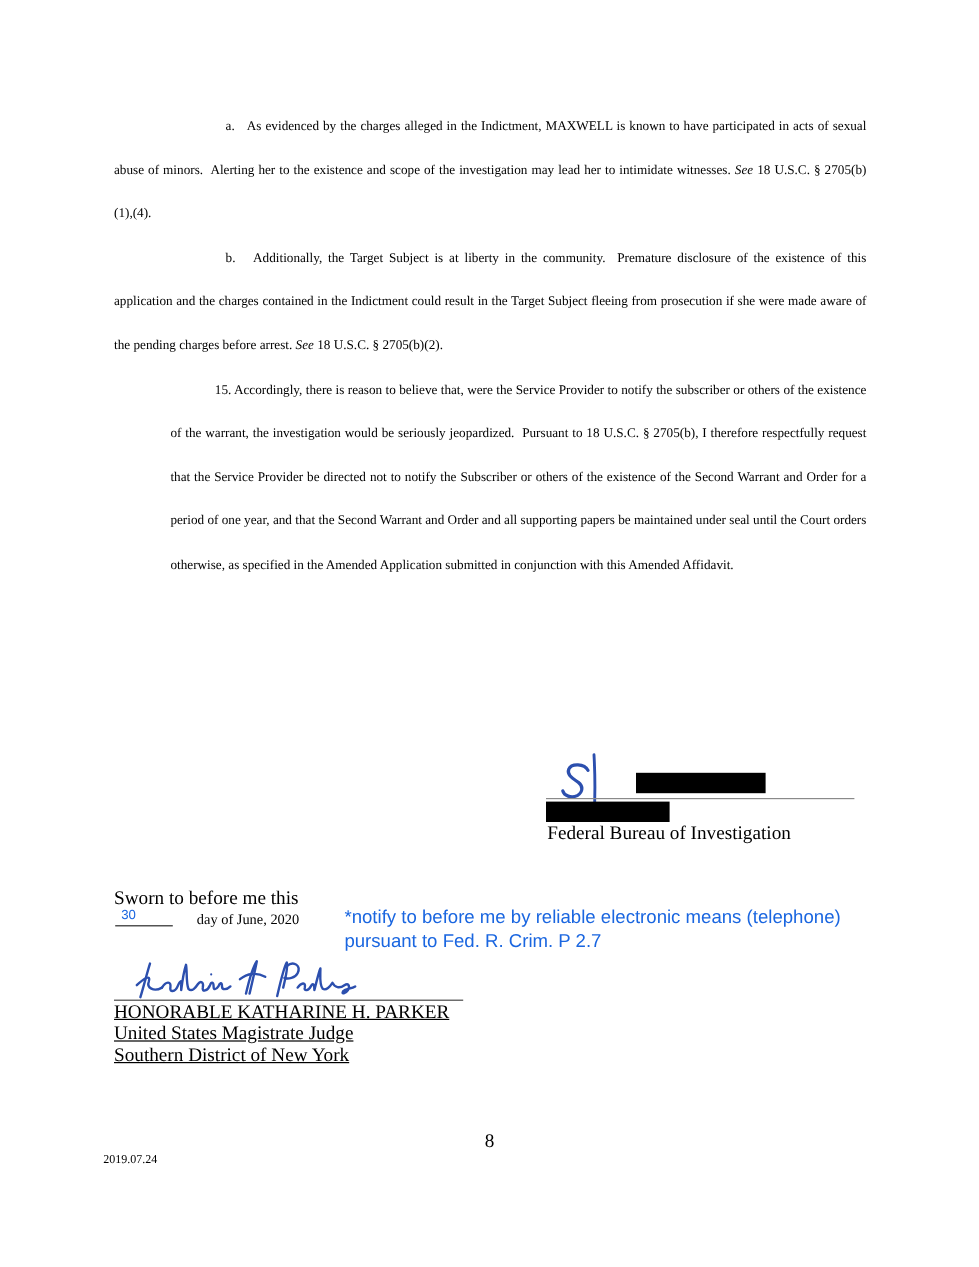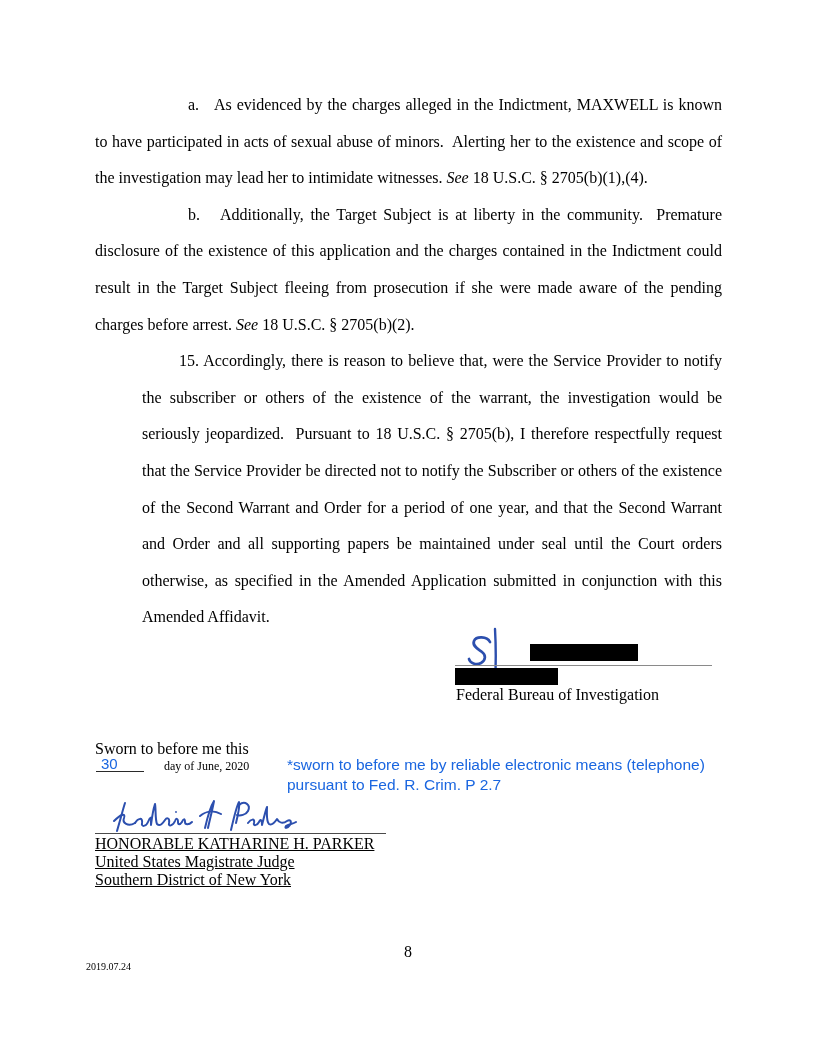--- a/index.html
+++ b/index.html
@@ -8,41 +8,41 @@
     width:816px;height:1056px;
     margin:0 auto;
     background:#ffffff;
     font-family:"Liberation Serif", serif;
     color:#000;
     overflow:hidden;
   }
   
   .body-text{
     position:absolute;left:95px;top:87px;width:627px;
-    font-size:16px;line-height:36.6px;text-align:justify;
+    font-size:11px;line-height:36.6px;text-align:justify;
   }
   .body-text p{margin:0;}
   .body-text p.sub-para{text-indent:93px;}
   .body-text p.num-para{text-indent:37px;margin-left:47px;}
   .body-text i{font-style:italic;}
   .s-mark{position:absolute;left:466px;top:627px;}
   .redact-top{position:absolute;left:530px;top:644px;width:108px;height:17px;background:#000;}
   .agent-line{position:absolute;left:455px;top:665px;width:257px;height:1px;background:#8a8a8a;}
   .redact-bottom{position:absolute;left:455px;top:668px;width:103px;height:17px;background:#000;}
   .agent-titles{
     position:absolute;left:456px;top:686px;
     font-size:16px;line-height:18.5px;
   }
 
   
   .sworn-line1{position:absolute;left:95px;top:741px;font-size:16px;line-height:16px;text-align:right;}
   .sworn-day{
     position:absolute;left:101px;top:756px;
     font-family:"Liberation Sans", sans-serif;
-    font-size:15px;line-height:15px;color:#1a66e0;
+    font-size:11px;line-height:15px;color:#1a66e0;
   }
   .sworn-underline{position:absolute;left:96px;top:771px;width:48px;height:0;border-bottom:1.6px solid #2a2a2a;}
   .sworn-line2{position:absolute;left:151px;top:758px;font-size:12px;line-height:16px;margin-left:13px;}
   .efile-note{
     position:absolute;left:287px;top:755px;width:445px;
     font-family:"Liberation Sans", sans-serif;
     font-size:15.5px;line-height:19.5px;color:#1a66e0;
   }
 
   
@@ -77,21 +77,21 @@
   <div class="redact-bottom"></div>
   <div class="agent-titles">
     <div>Federal Bureau of Investigation</div>
   </div>
 
   <div class="sworn-line1">Sworn to before me this</div>
   <div class="sworn-day">30</div>
   <div class="sworn-underline"></div>
   <div class="sworn-line2">day of June, 2020</div>
   <div class="efile-note">
-    <div>*sworn to before me by reliable electronic means (telephone)</div>
+    <div>*notify to before me by reliable electronic means (telephone)</div>
     <div>pursuant to Fed. R. Crim. P 2.7</div>
   </div>
 
   <svg class="judge-sig" width="190" height="40" viewBox="0 0 190 40">
     <g fill="none" stroke="#2c4fae" stroke-width="2" stroke-linecap="round" stroke-linejoin="round">
       <path d="M 7,34 C 10,24 13,12 15,6"></path>
       <path d="M 4,24 C 10,18 16,15 14,21 C 12,26 18,30 25,26"></path>
       <path d="M 25,26 C 28,21 33,20 32,26 C 31,30 36,30 38,25 C 40,20 42,19 41,24 L 41,28 C 42,20 44,10 45,7 C 46,12 45,22 47,27 C 50,30 53,26 55,23 C 57,20 60,21 59,26 C 58,30 63,29 65,24 C 66,21 68,21 68,25 C 68,28 70,28 72,25 C 73,22 75,21 75,25 C 75,28 79,28 82,25"></path>
       <circle cx="66" cy="15" r="0.9" fill="#2c4fae" stroke="none"></circle>
       <path d="M 95,31 C 98,18 102,7 104,4 C 103,10 100,22 98,31"></path>

